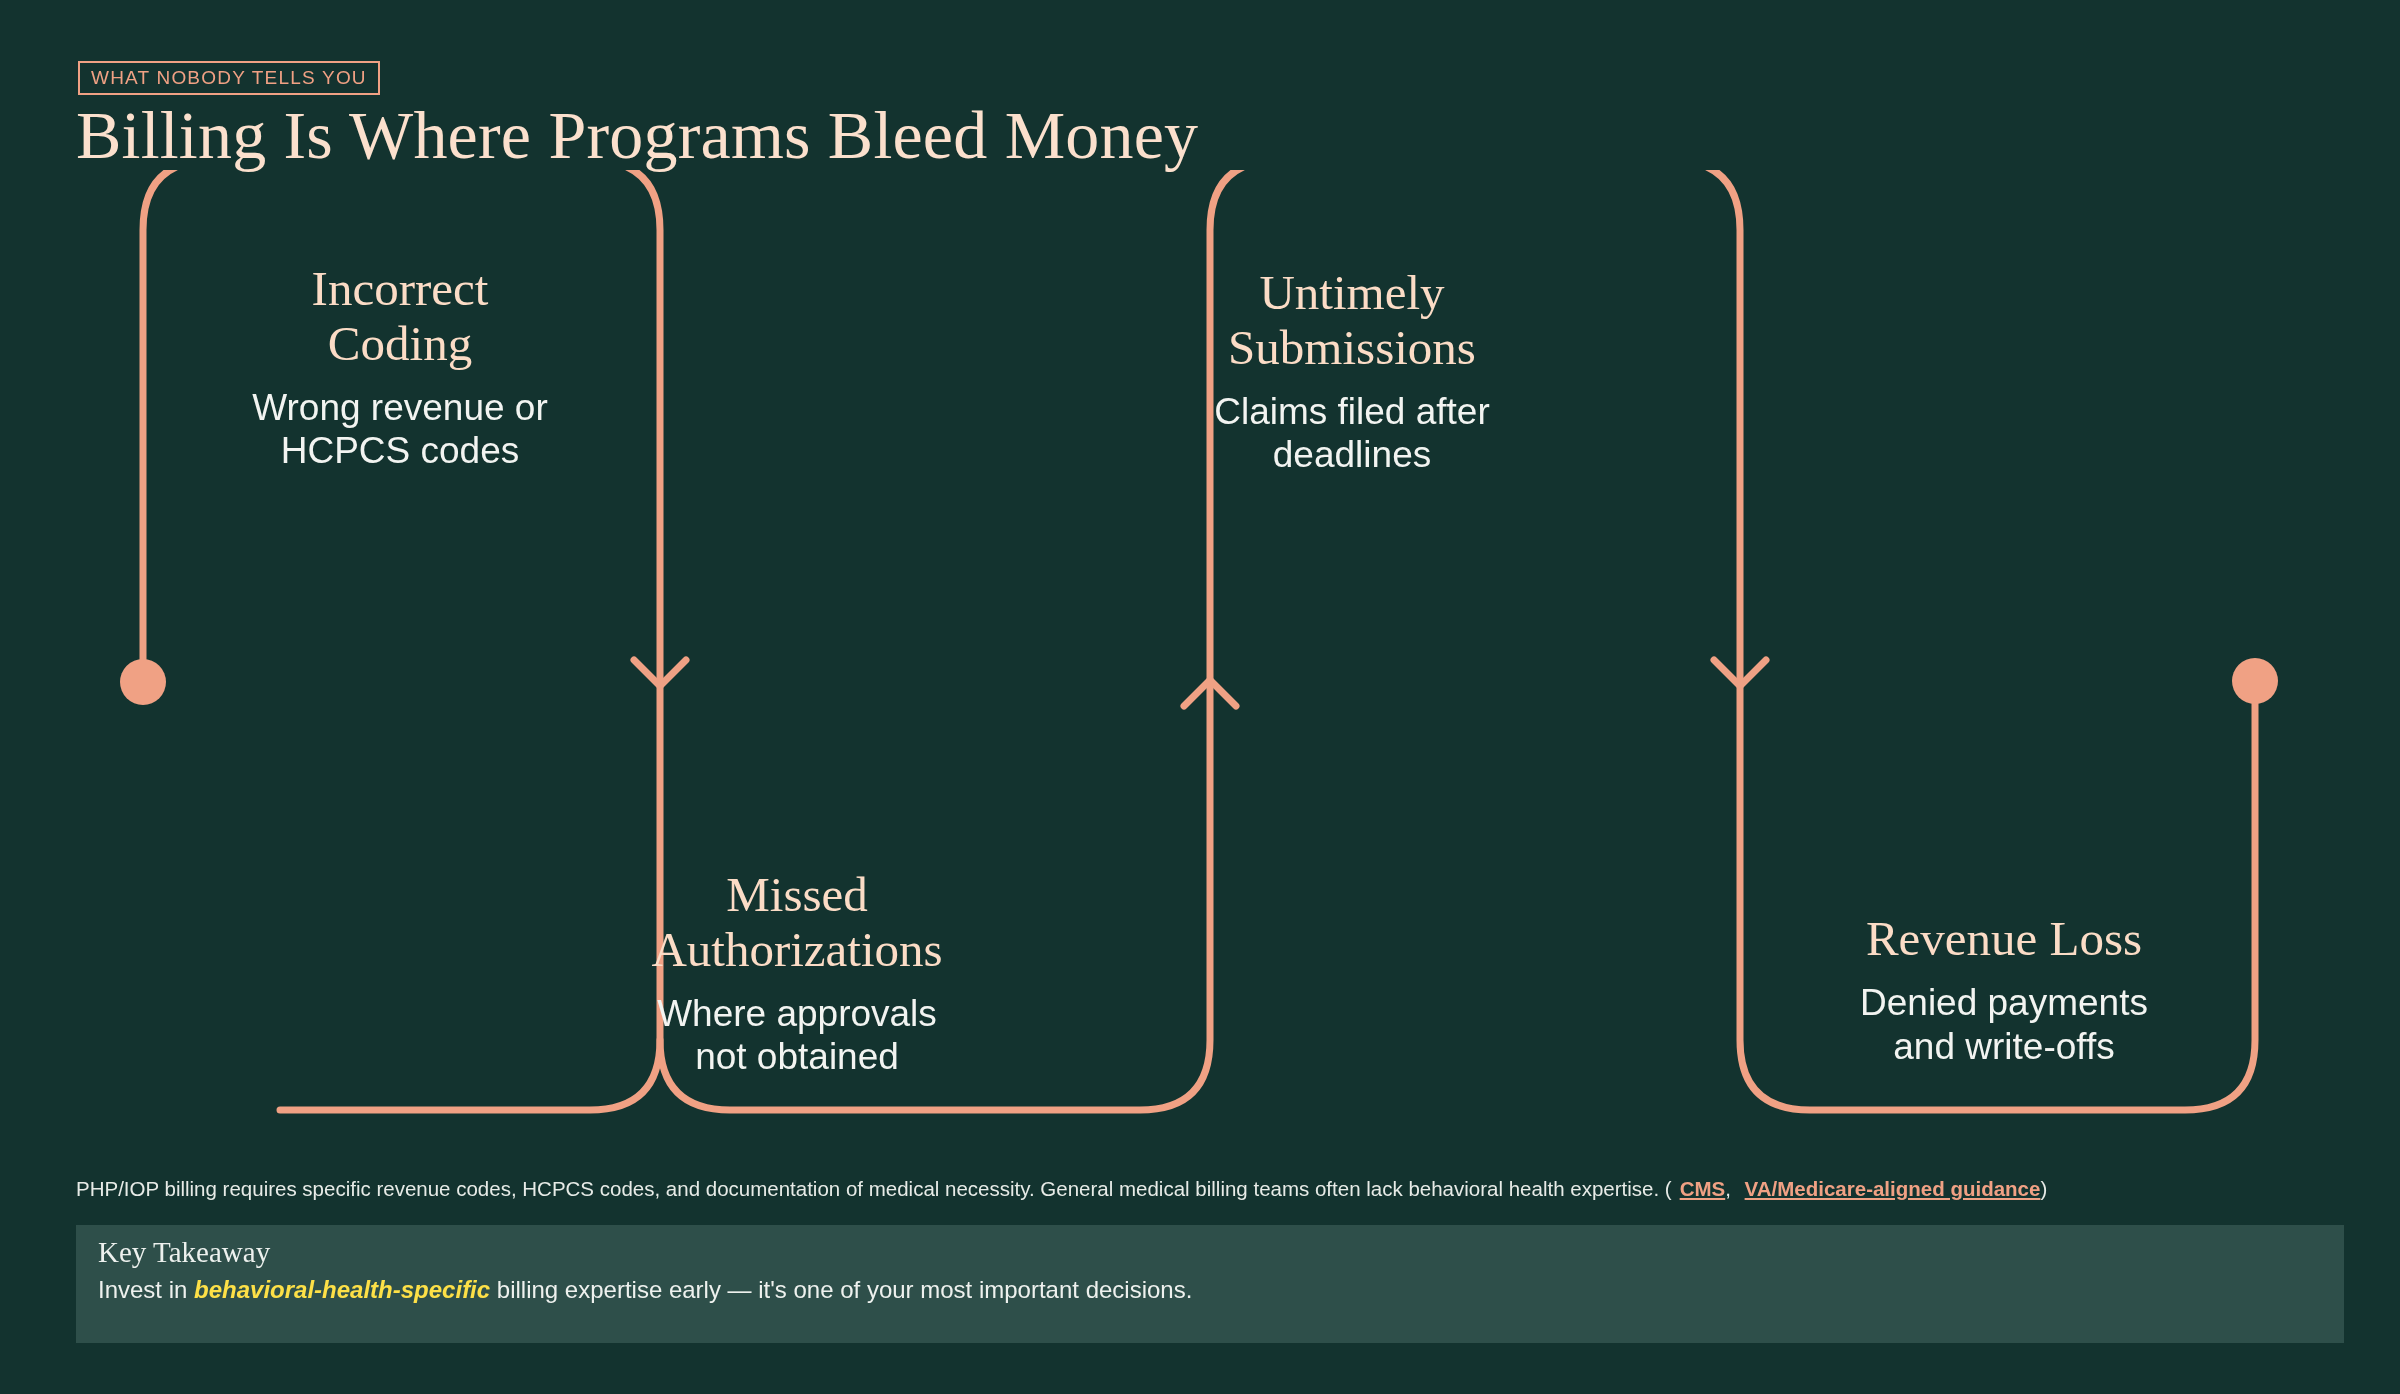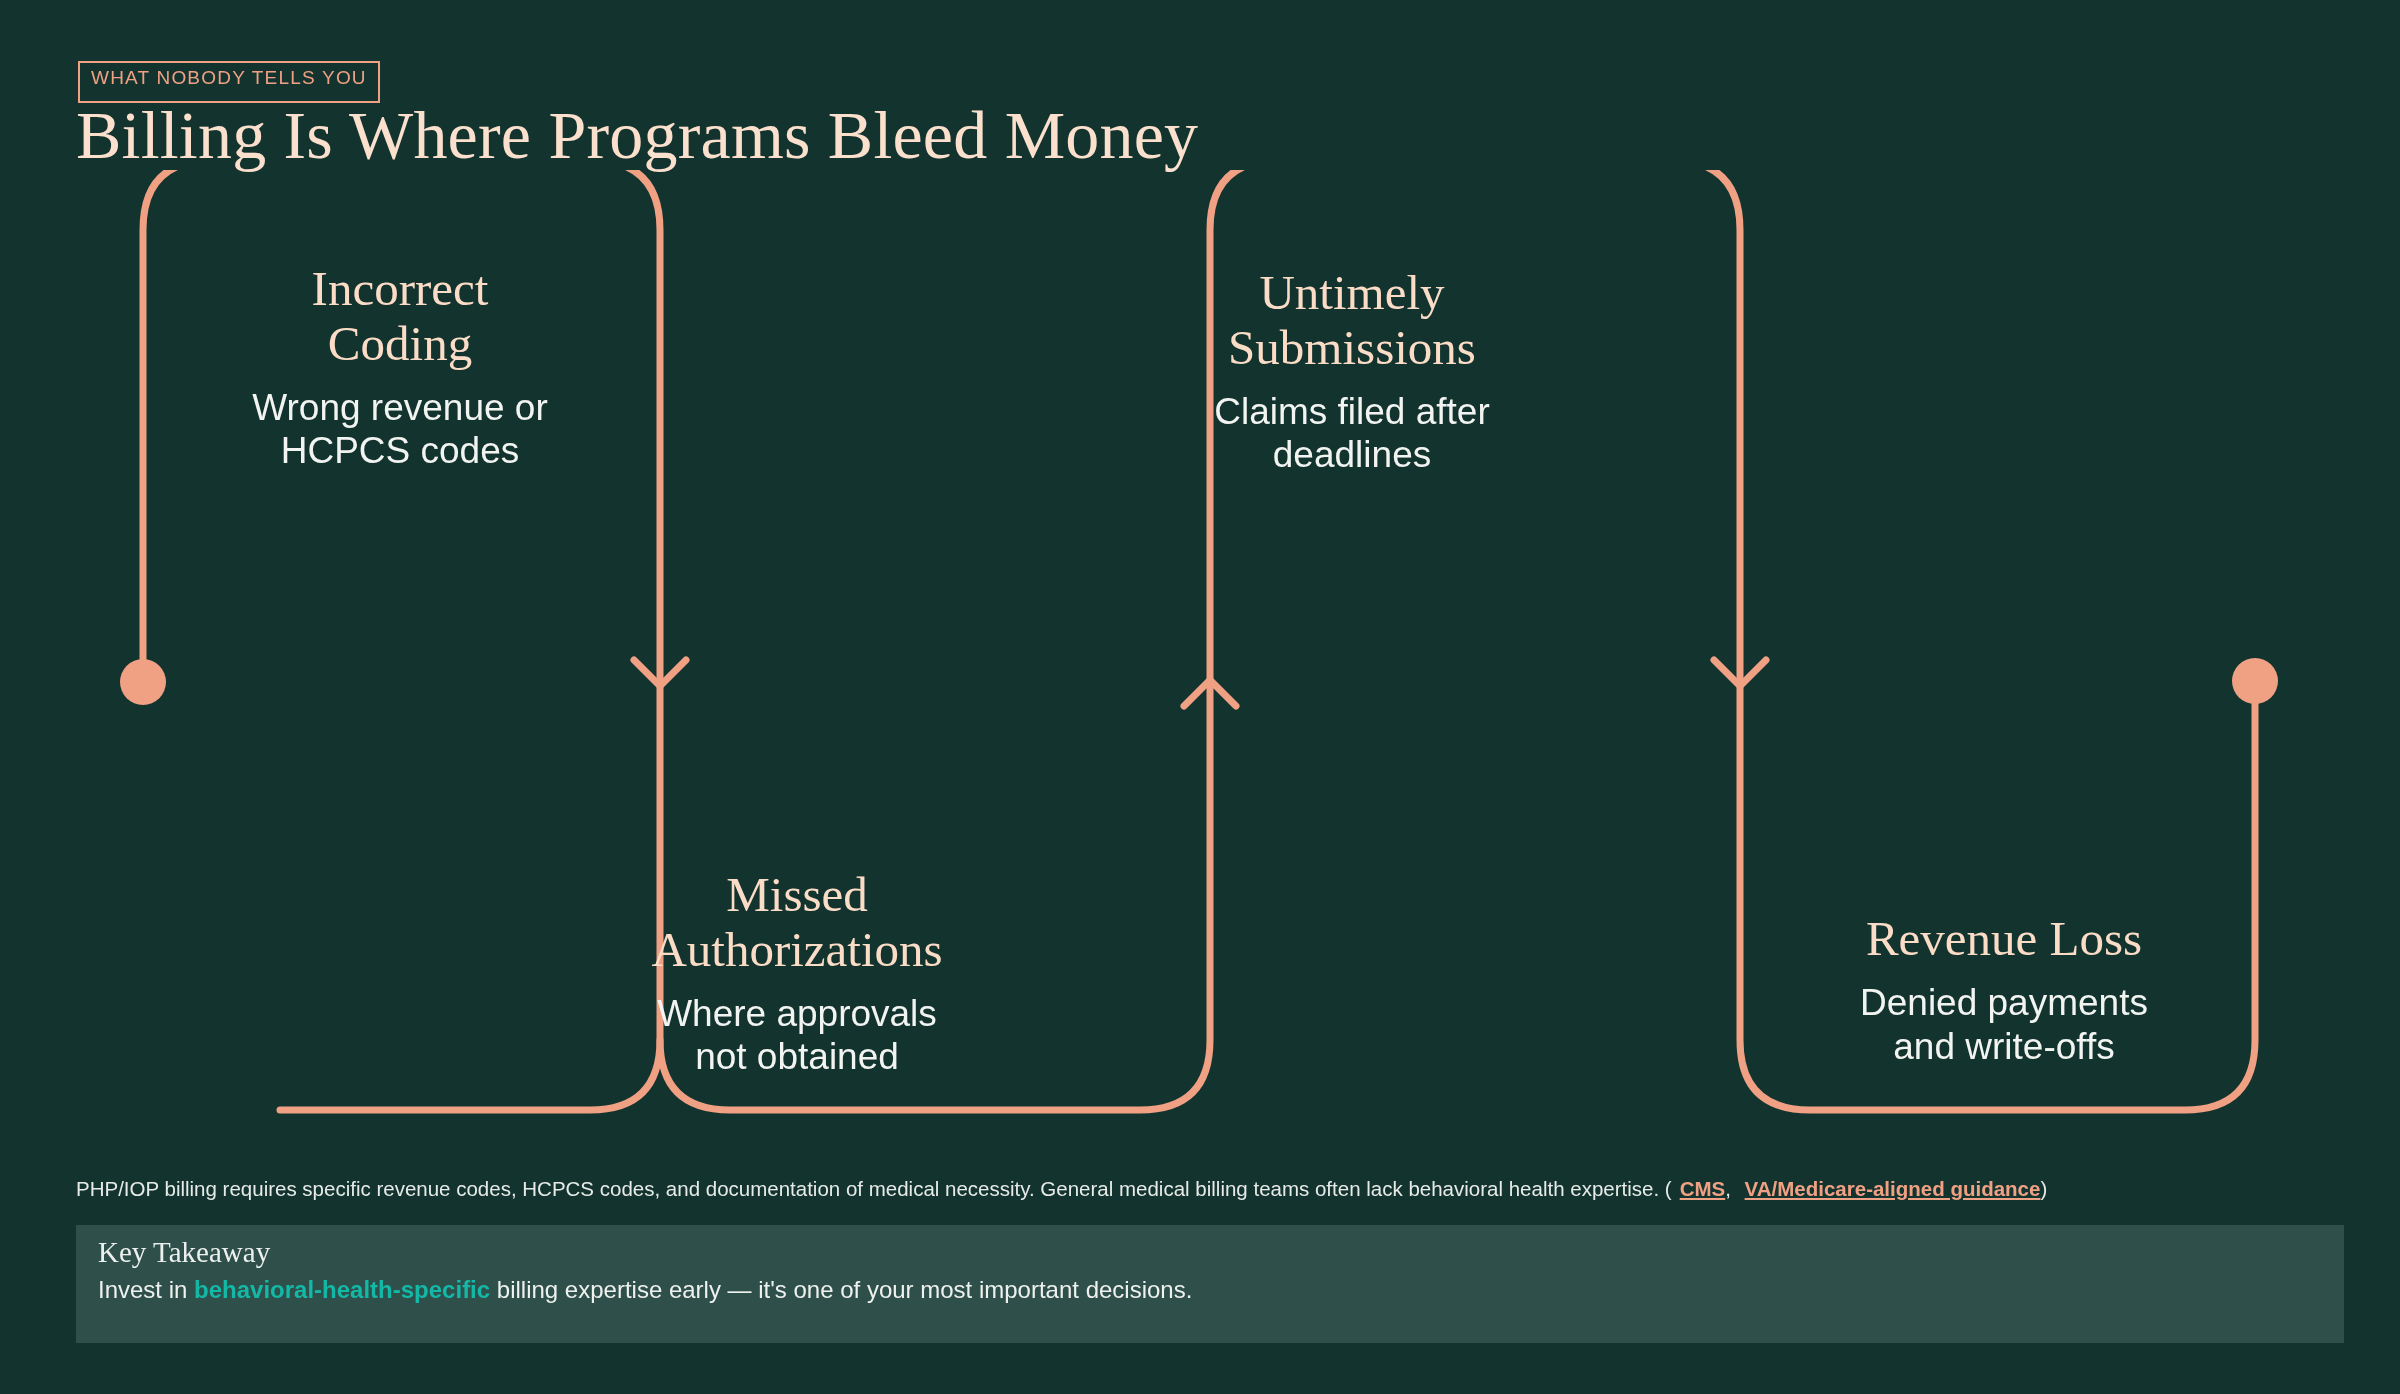--- a/index.html
+++ b/index.html
@@ -23,21 +23,21 @@
 
   
   .eyebrow {
     position: absolute;
     left: 78px;
     top: 61px;
     border: 2px solid #f0a184;
     color: #f0a184;
     font-size: 19px;
     letter-spacing: 1.2px;
-    padding: 5px 11px 14px 11px;
+    padding: 5px 11px 6px 11px;
     line-height: 1;
     font-family: "Liberation Sans", sans-serif;
     white-space: nowrap;
   }
   .page-title {
     position: absolute;
     left: 76px;
     top: 97px;
     color: #fbe0cd;
     font-family: "Liberation Serif", serif;
@@ -124,21 +124,21 @@
   }
   .takeaway-body {
     position: absolute;
     left: 22px;
     top: 51px;
     font-family: "Liberation Sans", sans-serif;
     color: #eef1ee;
     font-size: 24px;
     line-height: 1.2;
   }
-  .takeaway-body b { font-weight: bold; color: #14b8a6; }
+  .takeaway-body b { font-weight: bold; color: #fde047; font-style: italic; }
 </style>
 </head>
 <body>
 
 <div class="stage">
 
   <div class="eyebrow">WHAT NOBODY TELLS YOU</div>
   <div class="page-title">Billing Is Where Programs Bleed Money</div>
 
   <div class="flow">

